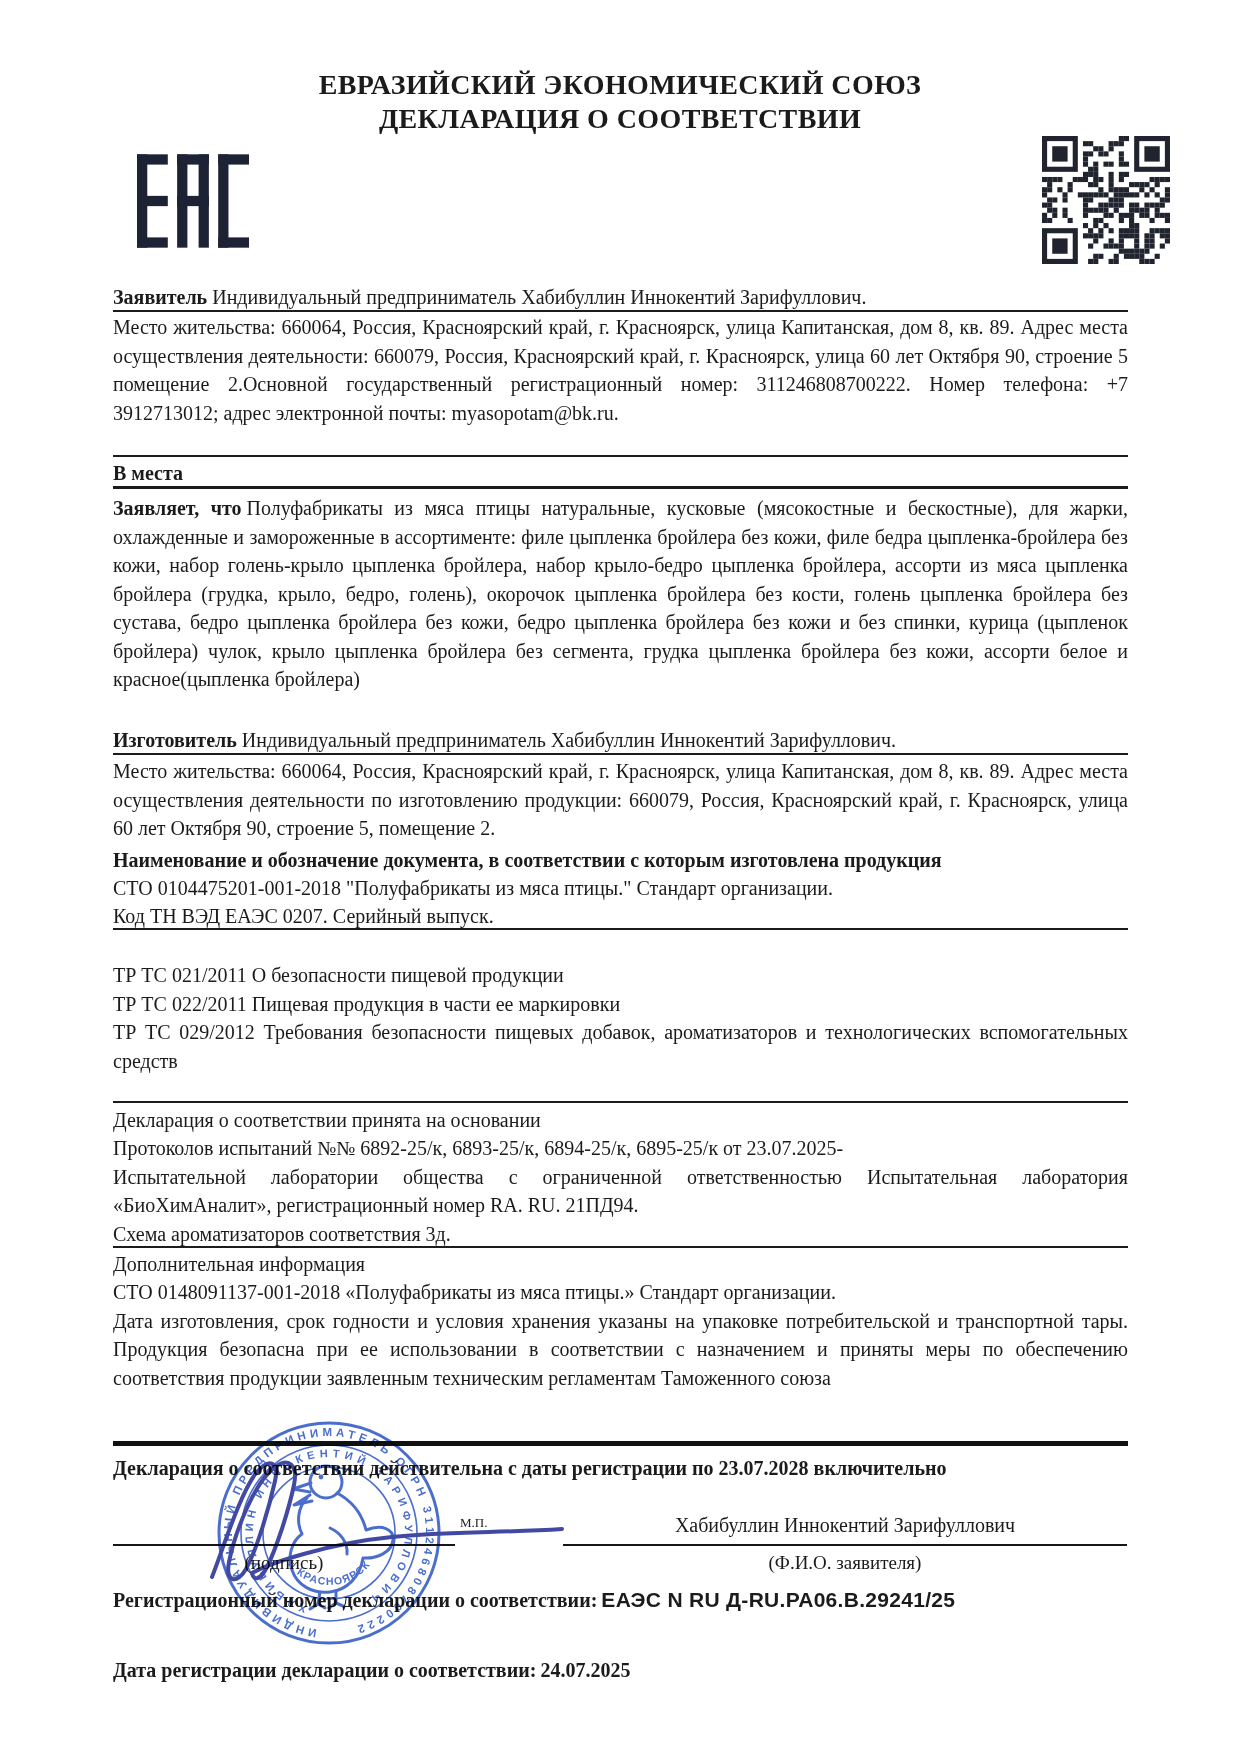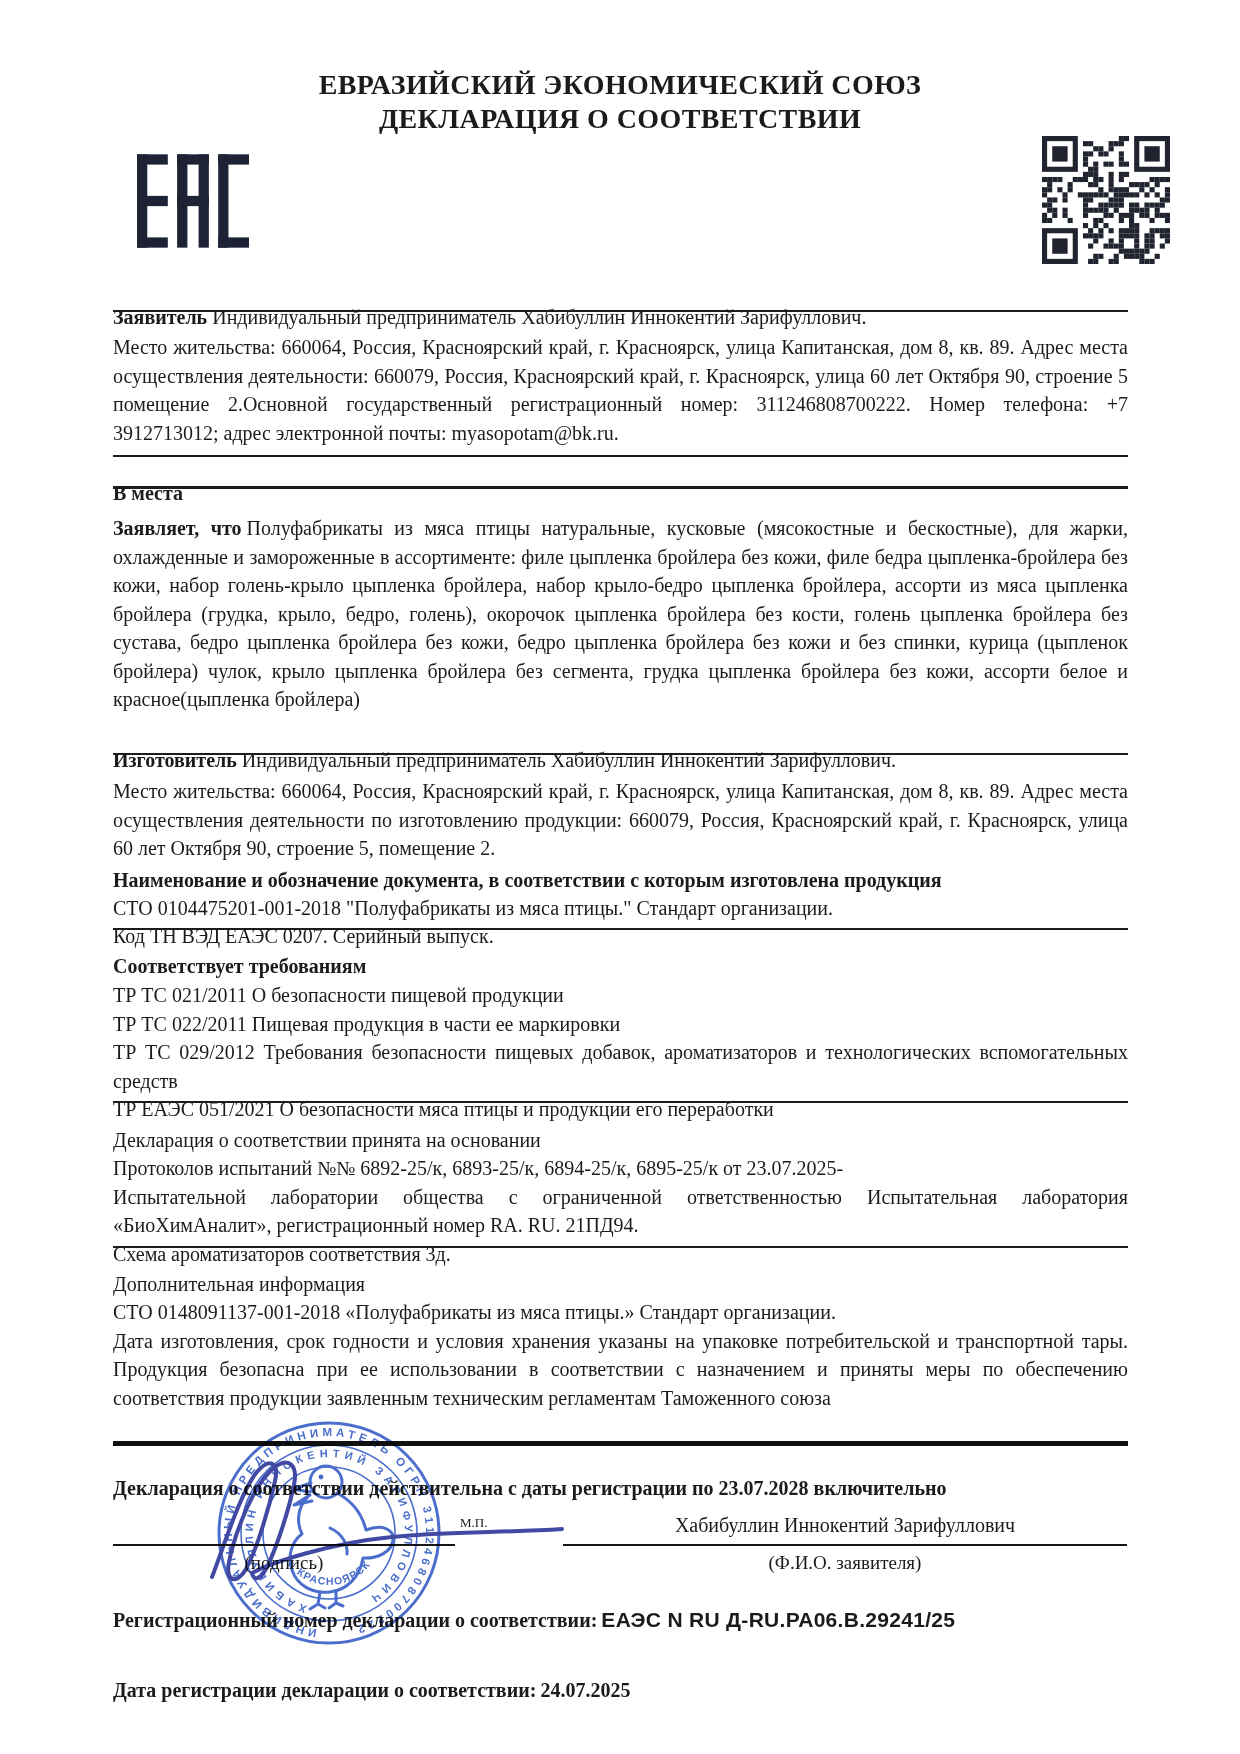--- a/index.html
+++ b/index.html
@@ -1,18 +1,18 @@
 <!DOCTYPE html>
 <html><head>
 <meta charset="utf-8">
 <style>
   html,body{margin:0;padding:0;background:#888;}
   .page{position:relative;width:1240px;height:1754px;background:#ffffff;
         font-family:"Liberation Serif",serif;color:#1b1b1b;overflow:hidden;margin:0 auto;}
-  .abs{position:absolute;left:113px;width:1015px;margin-top:20px;}
+  .abs{position:absolute;left:113px;width:1015px;}
   .t{font-size:20px;line-height:28.5px;}
   .b{font-weight:bold;}
   .just{text-align:justify;}
   .lbl{font-weight:bold;margin-right:5px;}
   .rule{position:absolute;left:113px;width:1015px;height:2px;background:#1c1c1c;}
   .rule3{height:3px;}
   .rule5{height:5px;background:#111;}
   .titles{position:absolute;top:68px;left:0;width:1240px;text-align:center;
           font-weight:bold;font-size:28px;line-height:34px;letter-spacing:.4px;}
   .eac-logo{position:absolute;left:137px;top:152px;}
@@ -291,26 +291,24 @@
     <span class="lbl">Изготовитель</span><span>Индивидуальный предприниматель Хабибуллин Иннокентий Зарифуллович.</span>
   </div>
   <div class="rule" style="top:753px"></div>
   <div class="abs t just" style="top:757px">Место жительства: 660064, Россия, Красноярский край, г. Красноярск, улица Капитанская, дом 8, кв. 89. Адрес места осуществления деятельности по изготовлению продукции: 660079, Россия, Красноярский край,  г. Красноярск, улица 60 лет Октября 90, строение 5, помещение 2.</div>
 
   <div class="abs t b" style="top:846px">Наименование и обозначение документа, в соответствии с которым изготовлена продукция</div>
   <div class="abs t" style="top:874px">СТО 0104475201-001-2018 "Полуфабрикаты из мяса птицы." Стандарт организации.</div>
   <div class="abs t" style="top:902px">Код ТН ВЭД ЕАЭС 0207. Серийный выпуск.</div>
   <div class="rule" style="top:928px"></div>
 
-  <div class="abs t b" style="top:932px">Соответствует требованиям</div>
   <div class="abs t" style="top:961px">
     <div class="just">ТР ТС 021/2011 О безопасности пищевой продукции</div>
     <div class="just">ТР ТС 022/2011 Пищевая продукция в части ее маркировки</div>
     <div class="just">ТР ТС 029/2012 Требования безопасности пищевых добавок, ароматизаторов и технологических вспомогательных средств</div>
-    <div class="just">ТР ЕАЭС 051/2021 О безопасности мяса птицы и продукции его переработки</div>
   </div>
   <div class="rule" style="top:1101px"></div>
 
   <div class="abs t" style="top:1106px">Декларация о соответствии принята на основании</div>
   <div class="abs t" style="top:1134px">
     <div>Протоколов испытаний №№ 6892-25/к, 6893-25/к, 6894-25/к, 6895-25/к от 23.07.2025-</div>
     <div class="just">Испытательной лаборатории общества с ограниченной ответственностью Испытательная лаборатория «БиоХимАналит», регистрационный номер RA. RU. 21ПД94.</div>
     <div>Схема ароматизаторов соответствия 3д.</div>
   </div>
   <div class="rule" style="top:1246px"></div>

